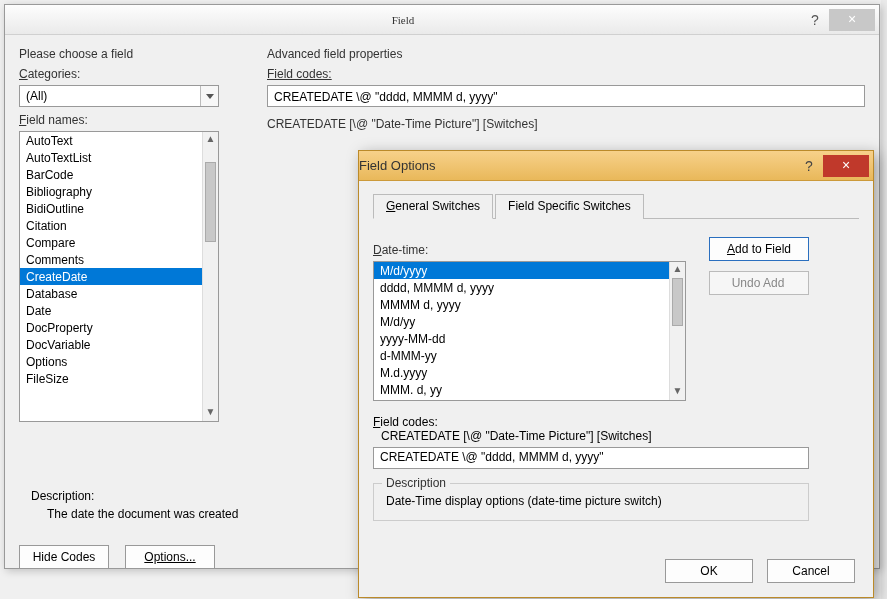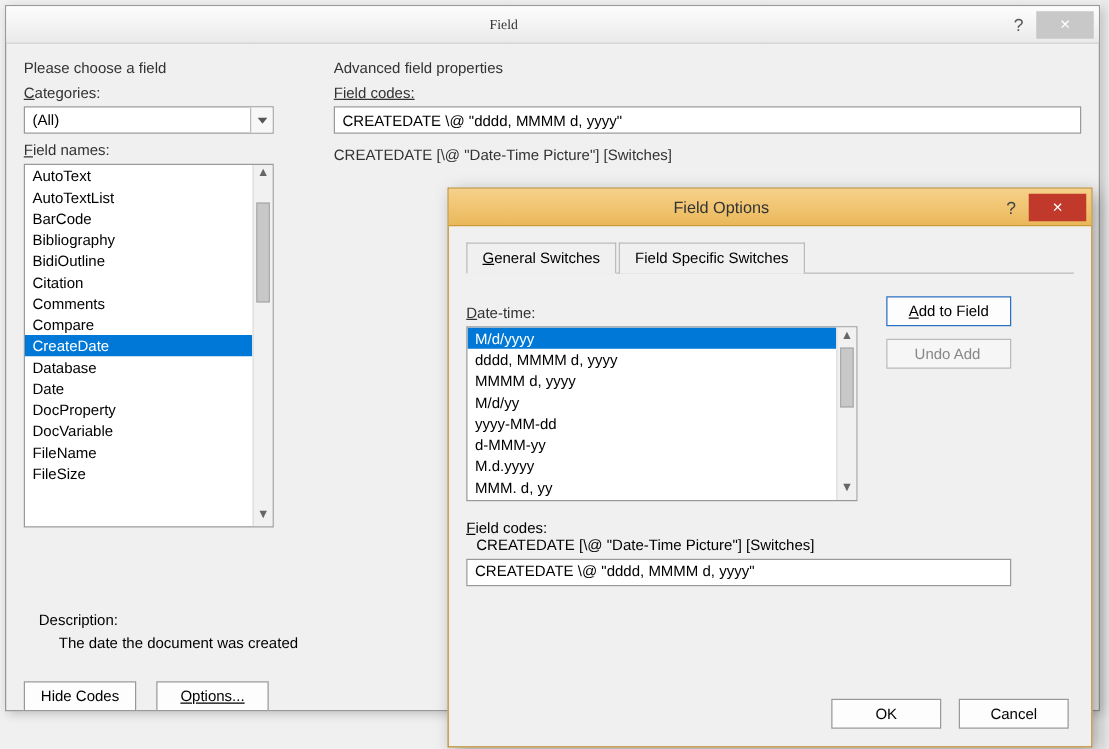--- a/index.html
+++ b/index.html
@@ -37,21 +37,21 @@
 
   .desc-block { position:absolute; left:26px; top: 454px; }
   .desc-text { padding-left: 16px; margin-top: 4px; }
 
   .btn { height: 24px; padding: 0 12px; background: #fdfdfd; border: 1px solid #999; cursor: pointer; display:inline-flex; align-items:center; justify-content:center; min-width: 90px; }
   .bottom-btns { position:absolute; left:14px; top: 510px; display:flex; gap:16px; }
 
   
   .options-dialog { position: absolute; left: 358px; top: 150px; width: 516px; height: 448px; background: #f0f0f0; border: 1px solid #bb8a2a; box-shadow: 4px 4px 14px rgba(0,0,0,0.35); z-index: 10; }
   .options-titlebar { height: 30px; background: linear-gradient(#f7d18a,#e9b85a); border-bottom: 1px solid #cc9a3a; display:flex; align-items:center; position:relative; }
-  .options-title { flex:1; text-align:center; font-size:13px; color:#333; }
+  .options-title { flex:1; text-align:left; font-size:13px; color:#333; }
   .options-help { width: 28px; text-align:center; font-size:14px; color:#444; cursor:pointer; }
   .options-close { width: 46px; height: 22px; margin-right:4px; background:#c0392b; color:#fff; text-align:center; line-height:20px; font-size:14px; cursor:pointer; }
 
   .options-body { padding: 12px 14px; position:relative; height: calc(100% - 30px); }
   .tabs { display:flex; border-bottom:1px solid #bbb; margin-bottom: 10px; }
   .tab { padding: 4px 12px 5px; border:1px solid #bbb; border-bottom:none; background:#f0f0f0; margin-right:2px; cursor:pointer; position:relative; top:1px; }
   .tab.active { background:#f0f0f0; border-bottom:1px solid #f0f0f0; }
   .tab .ul { text-decoration: underline; }
 
   .opt-left { position:absolute; left:14px; top:56px; width: 320px; }
@@ -109,28 +109,28 @@
       </div>
       <div class="sub-label underline-first">Field names:</div>
       <div class="listbox">
         <div class="items" id="field-names-items">
             <div class="item">AutoText</div>
             <div class="item">AutoTextList</div>
             <div class="item">BarCode</div>
             <div class="item">Bibliography</div>
             <div class="item">BidiOutline</div>
             <div class="item">Citation</div>
+            <div class="item">Compare</div>
             <div class="item">Comments</div>
-            <div class="item">Compare</div>
             <div class="item selected">CreateDate</div>
             <div class="item">Database</div>
             <div class="item">Date</div>
             <div class="item">DocProperty</div>
             <div class="item">DocVariable</div>
-            <div class="item">FileName</div>
+            <div class="item">Options</div>
             <div class="item">FileSize</div>
           </div>
         <div class="scrollbar">
           <div class="up">▲</div>
           <div class="track">
             <div class="thumb" style="top:14px; height:80px;"></div>
           </div>
           <div class="down" style="position:absolute;bottom:0;width:100%;">▼</div>
         </div>
       </div>
@@ -193,20 +193,24 @@
           <div class="down" style="position:absolute;bottom:0;width:100%;">▼</div>
         </div>
       </div>
 
       <div class="fc-row">
         <span class="fc-label-inline underline-first">Field codes:</span>
         <span class="fc-hint">CREATEDATE [\@ "Date-Time Picture"] [Switches]</span>
         <div class="fc-input">CREATEDATE  \@ "dddd, MMMM d, yyyy"</div>
       </div>
 
+      <div class="fieldset">
+        <div class="legend">Description</div>
+        <div>Date-Time display options (date-time picture switch)</div>
+      </div>
     </div>
 
     <div class="opt-right">
       <div class="btn opt-add">
           <span class="underline-first">Add to Field</span>
         </div>
       <div class="btn opt-undo">
           <span>Undo Add</span>
         </div>
     </div>

